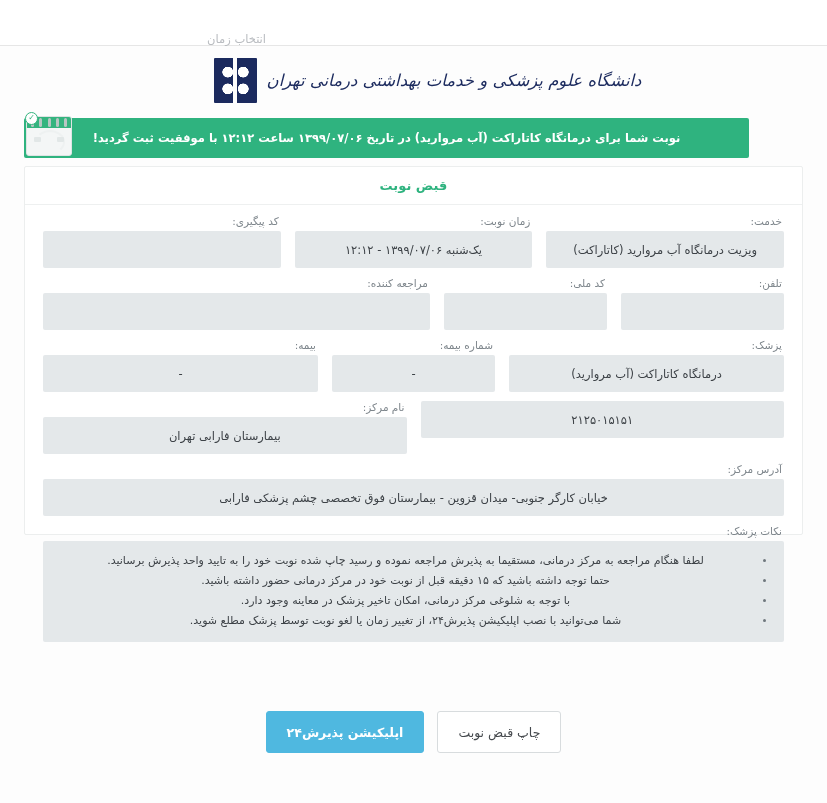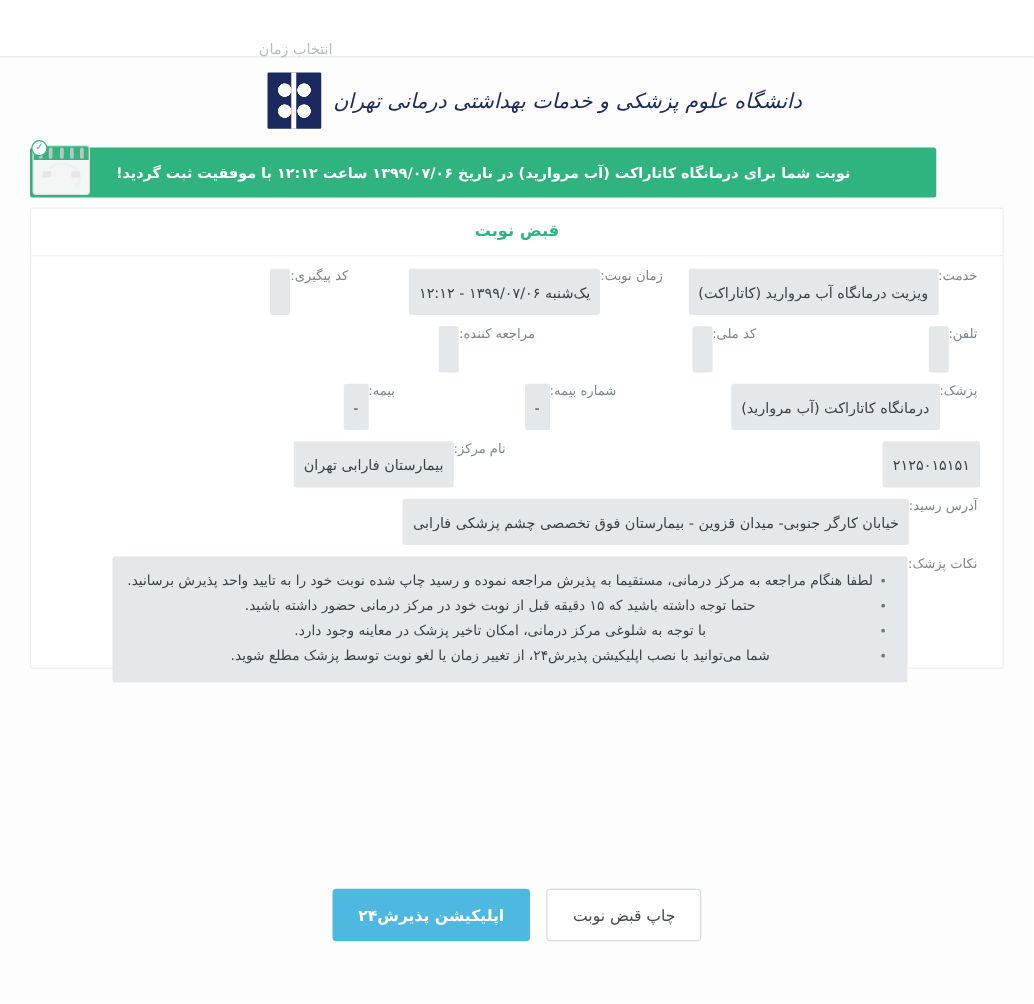--- a/index.html
+++ b/index.html
@@ -197,21 +197,21 @@
     border-bottom: 1px solid #eef0f0;
   }
   .card-body { padding: 10px 18px 0 18px; }
 
   .row {
     display: flex;
     flex-direction: row;
     gap: 14px;
     margin-bottom: 9px;
   }
-  .field { display: flex; flex-direction: row; }
+  .field { display: flex; flex-direction: column; }
   .field.w-third { flex: 1 1 0; }
   .field.w-half  { flex: 1 1 0; }
   .field.w-full  { flex: 1 1 100%; }
   .field.w-side-32   { flex: 0 0 22%; }
 
   .f-label {
     font-size: 10.5px;
     color: #7e868c;
     margin-bottom: 4px;
     padding-right: 2px;
@@ -414,21 +414,21 @@
         <div class="field w-half">
           <div class="f-label">نام مرکز:</div>
           <div class="f-box">
             <span class="f-val">بیمارستان فارابی تهران</span>
           </div>
         </div>
       </div>
 
       <div class="row">
         <div class="field w-full">
-          <div class="f-label">آدرس رسید:</div>
+          <div class="f-label">آدرس مرکز:</div>
           <div class="f-box">
             <span class="f-val">خیابان کارگر جنوبی- میدان قزوین - بیمارستان فوق تخصصی چشم پزشکی فارابی</span>
           </div>
         </div>
       </div>
 
       <div class="row">
         <div class="field w-full">
           <div class="f-label">نکات پزشک:</div>
           <div class="notes-box">

